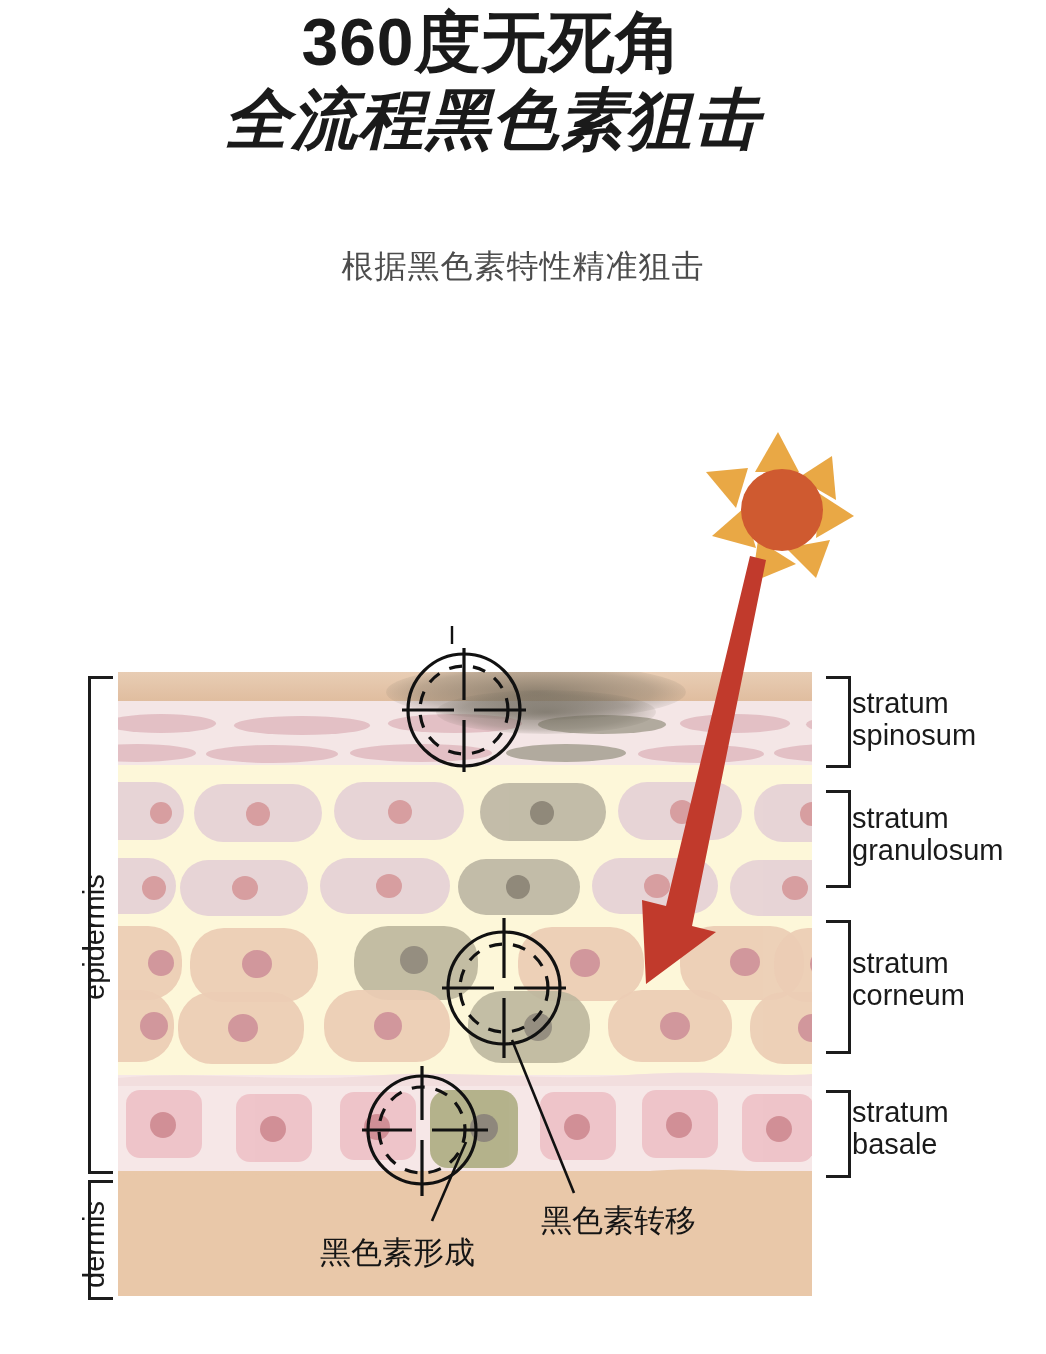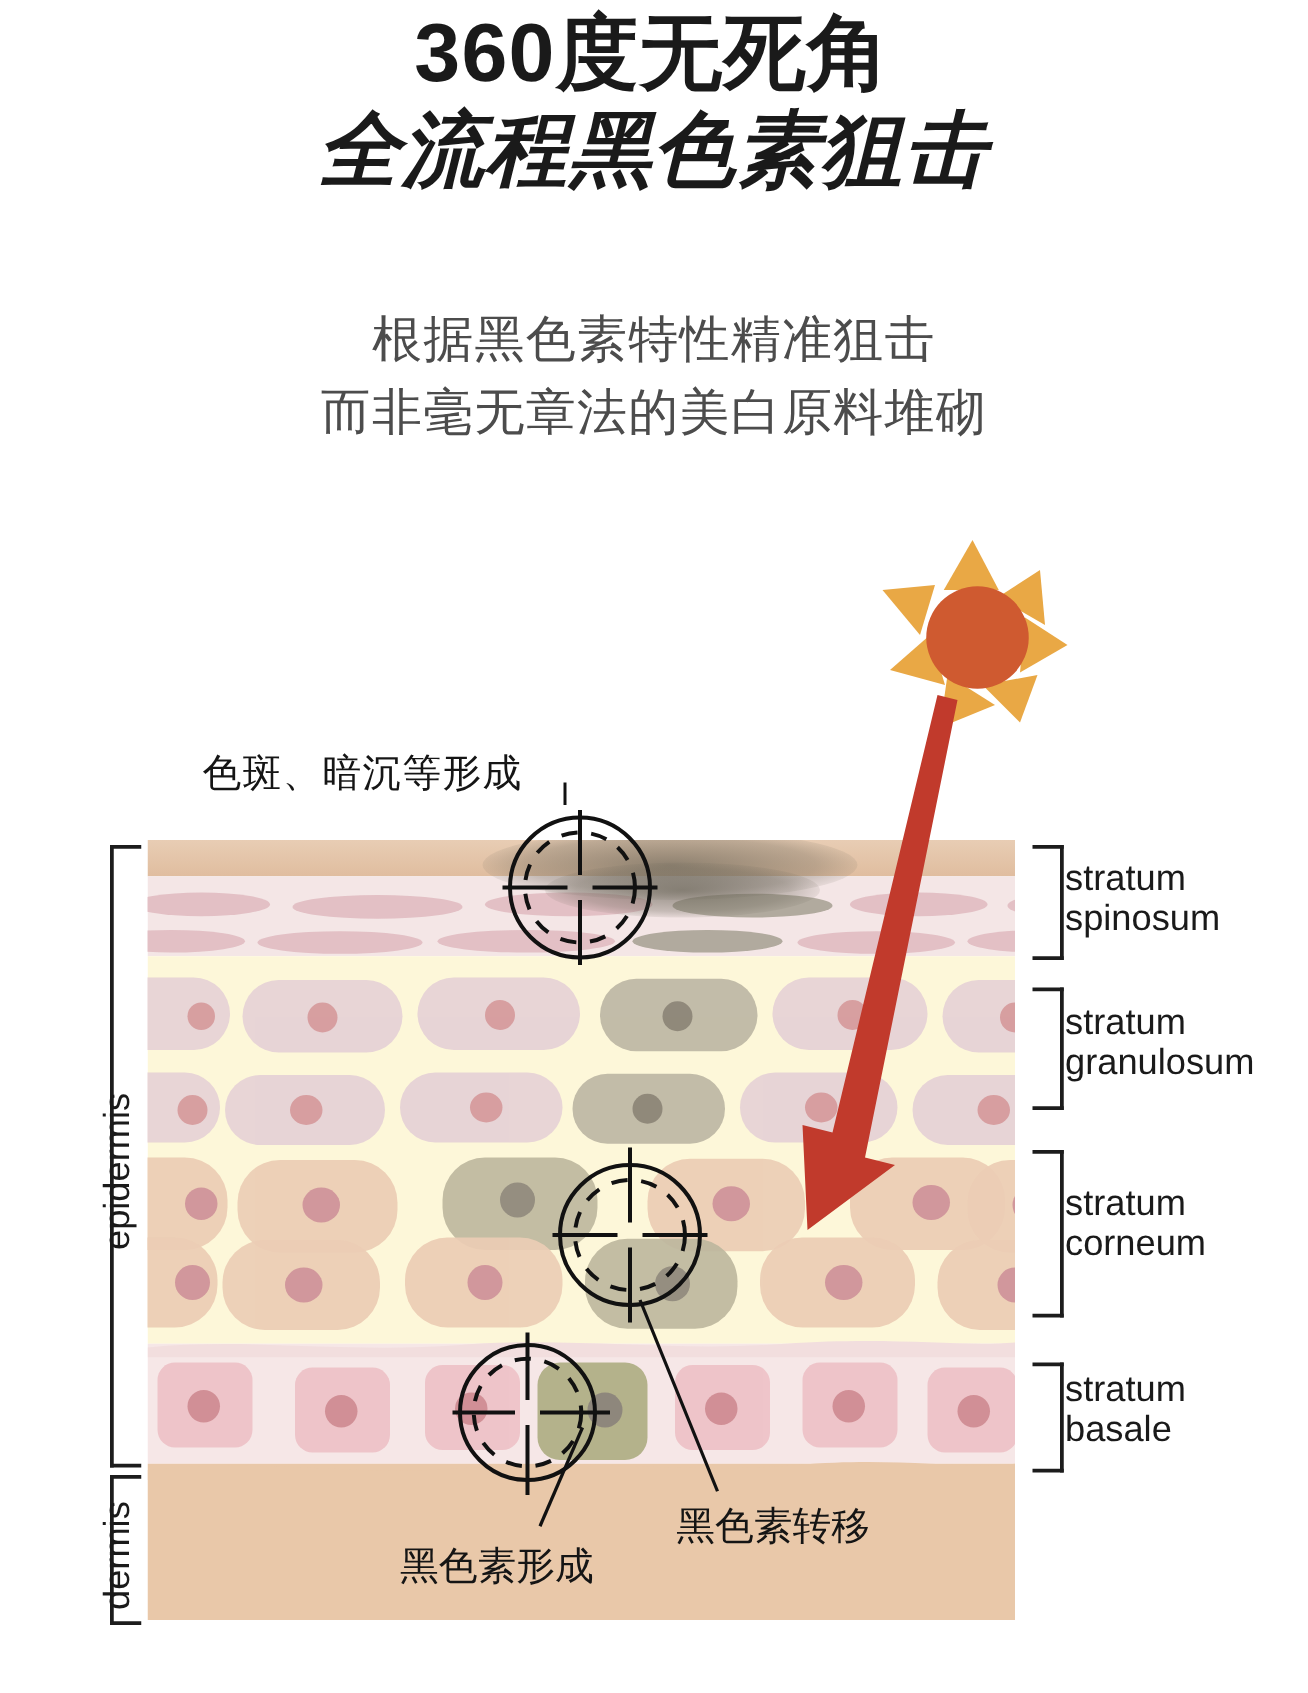--- a/index.html
+++ b/index.html
@@ -11,29 +11,28 @@
     overflow:hidden;position:relative;
   }
   .page{position:relative;width:1046px;height:1354px;}
 
   
   .headline{
     position:absolute;left:0;top:6px;width:984px;
     text-align:center;color:#1a1a1a;
     font-size:66px;line-height:1.10;font-weight:700;
     letter-spacing:1px;
-    margin-left:30px;
   }
   .headline .l1{display:block;}
   .headline .l2{display:block;margin-top:4px;font-style:italic;}
 
   .subhead{
     position:absolute;left:0;top:243px;width:1046px;
     text-align:center;color:#4c4c4c;
-    font-size:40px;line-height:1.45;font-weight:400;
+    font-size:32px;line-height:1.45;font-weight:400;
     letter-spacing:1px;
   }
   .subhead span{display:block;}
 
   
   .sun{position:absolute;left:700px;top:428px;width:160px;height:160px;}
 
   
   .diagram{
     position:absolute;left:118px;top:672px;
@@ -98,21 +97,20 @@
 
 <div class="page">
 
   <div class="headline">
     <span class="l1">360度无死角</span>
     <span class="l2">全流程黑色素狙击</span>
   </div>
 
   <div class="subhead">
     <span>根据黑色素特性精准狙击</span>
-    <span>而非毫无章法的美白原料堆砌</span>
   </div>
 
   <svg class="sun" viewBox="0 0 160 160">
     <g fill="#e9a845">
       <polygon points="78,4 99,44 55,44"></polygon>
       <polygon points="132,28 136,72 98,50"></polygon>
       <polygon points="154,88 116,110 120,66"></polygon>
       <polygon points="116,150 86,120 130,112"></polygon>
       <polygon points="52,154 58,112 96,136"></polygon>
       <polygon points="12,108 44,80 56,120"></polygon>
@@ -311,17 +309,16 @@
     <span>stratum</span>
     <span>basale</span>
   </div>
 
   <div class="lbrk" style="left:88px;top:676px;height:492px;"></div>
   <div class="lbrk" style="left:88px;top:1180px;height:114px;"></div>
 
   <div class="llabel" style="left:78px;top:1000px;">epidermis</div>
   <div class="llabel" style="left:78px;top:1288px;">dermis</div>
 
-  <div class="anno anno-top">色斑、暗沉等形成</div>
   <div class="anno anno-form">黑色素形成</div>
   <div class="anno anno-trans">黑色素转移</div>
 
 </div>
 
 </body></html>

